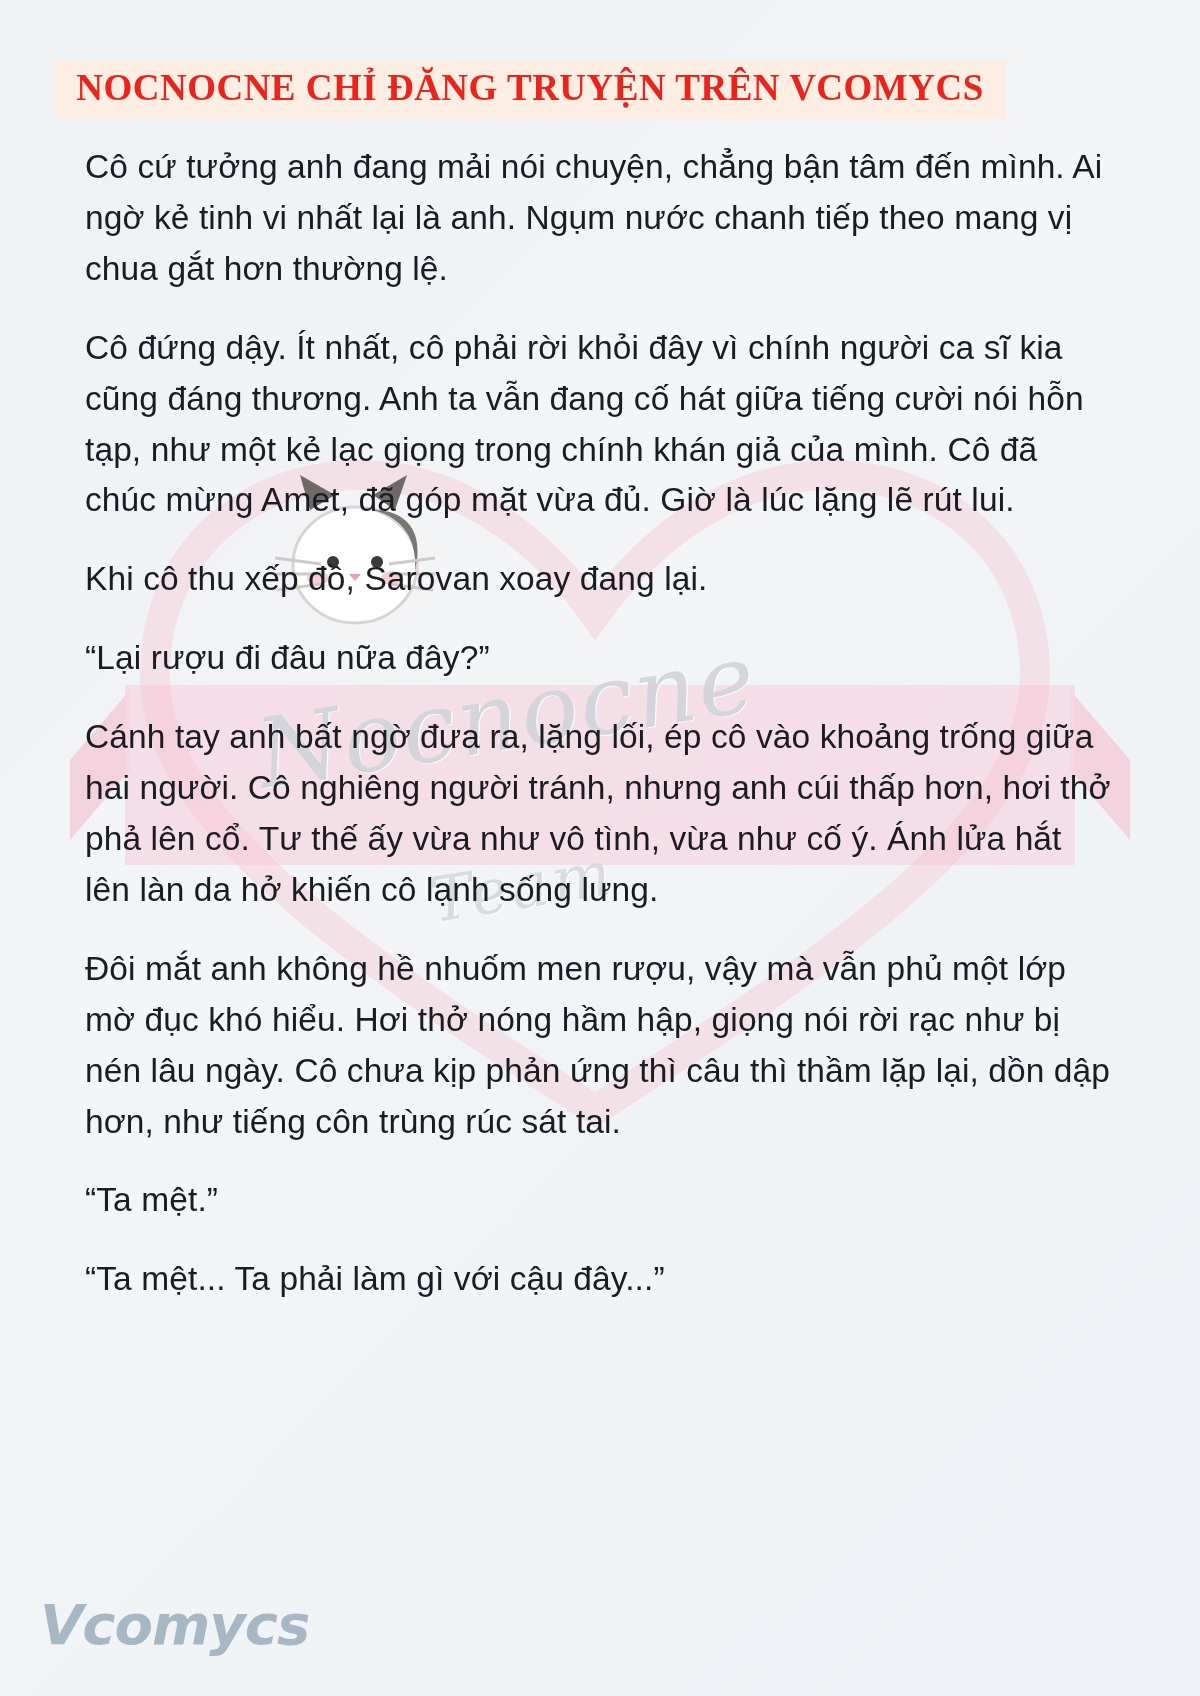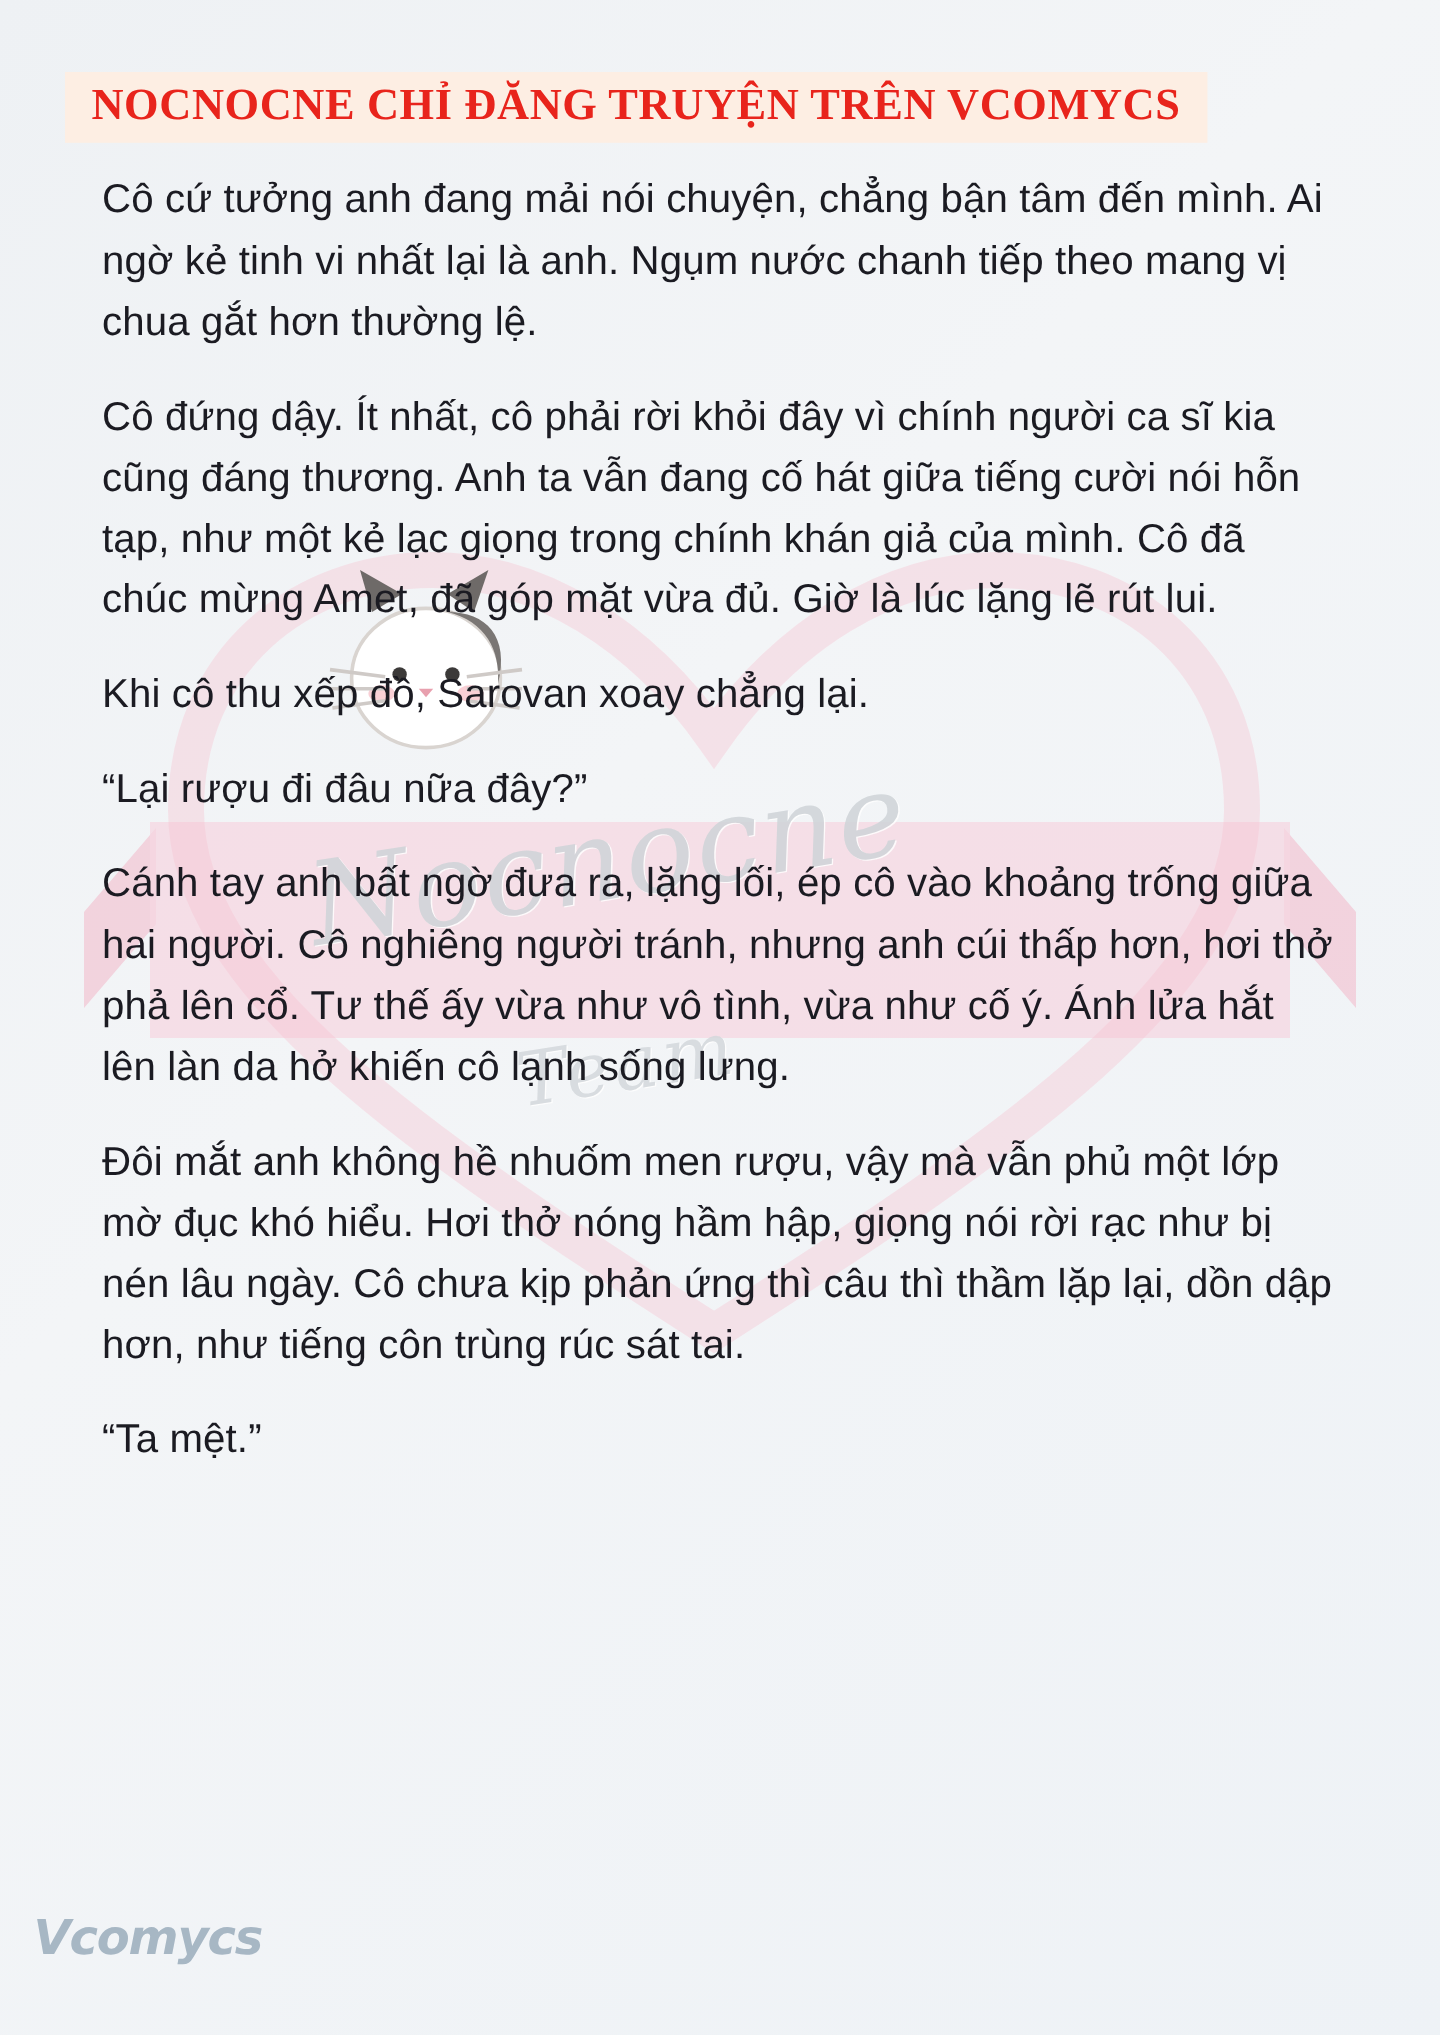--- a/index.html
+++ b/index.html
@@ -131,26 +131,26 @@
   
   .logo {
     position: absolute;
     left: 28px;
     bottom: 42px;
     width: 175px;
     height: 62px;
   }
   .logo-text {
     position: absolute;
-    left: 0;
+    left: 12px;
     top: 0;
     font-family: "DejaVu Sans", sans-serif;
     font-weight: bold;
     font-style: italic;
-    font-size: 40px;
+    font-size: 56px;
     color: #8fa3b4;
     opacity: .75;
     letter-spacing: -1px;
   }
 </style>
 </head>
 <body>
 
 <div class="page">
 
@@ -187,24 +187,25 @@
 
   <div class="content">
 
     <div class="banner">
       <span class="banner-text">NOCNOCNE CHỈ ĐĂNG TRUYỆN TRÊN VCOMYCS</span>
     </div>
 
     <div class="body-text">
       <p>Cô cứ tưởng anh đang mải nói chuyện, chẳng bận tâm đến mình. Ai ngờ kẻ tinh vi nhất lại là anh. Ngụm nước chanh tiếp theo mang vị chua gắt hơn thường lệ.</p>
       <p>Cô đứng dậy. Ít nhất, cô phải rời khỏi đây vì chính người ca sĩ kia cũng đáng thương. Anh ta vẫn đang cố hát giữa tiếng cười nói hỗn tạp, như một kẻ lạc giọng trong chính khán giả của mình. Cô đã chúc mừng Amet, đã góp mặt vừa đủ. Giờ là lúc lặng lẽ rút lui.</p>
-      <p>Khi cô thu xếp đồ, Sarovan xoay chẳng lại.</p>
+      <p>Khi cô thu xếp đồ, Sarovan xoay đang lại.</p>
       <p>“Lại rượu đi đâu nữa đây?”</p>
       <p>Cánh tay anh bất ngờ đưa ra, lặng lối, ép cô vào khoảng trống giữa hai người. Cô nghiêng người tránh, nhưng anh cúi thấp hơn, hơi thở phả lên cổ. Tư thế ấy vừa như vô tình, vừa như cố ý. Ánh lửa hắt lên làn da hở khiến cô lạnh sống lưng.</p>
       <p>Đôi mắt anh không hề nhuốm men rượu, vậy mà vẫn phủ một lớp mờ đục khó hiểu. Hơi thở nóng hầm hập, giọng nói rời rạc như bị nén lâu ngày. Cô chưa kịp phản ứng thì câu thì thầm lặp lại, dồn dập hơn, như tiếng côn trùng rúc sát tai.</p>
       <p>“Ta mệt.”</p>
+      <p>“Ta mệt... Ta phải làm gì với cậu đây...”</p>
     </div>
 
     <div class="logo">
       <span class="logo-text">Vcomycs</span>
     </div>
   </div>
 </div>
 
 </body></html>

